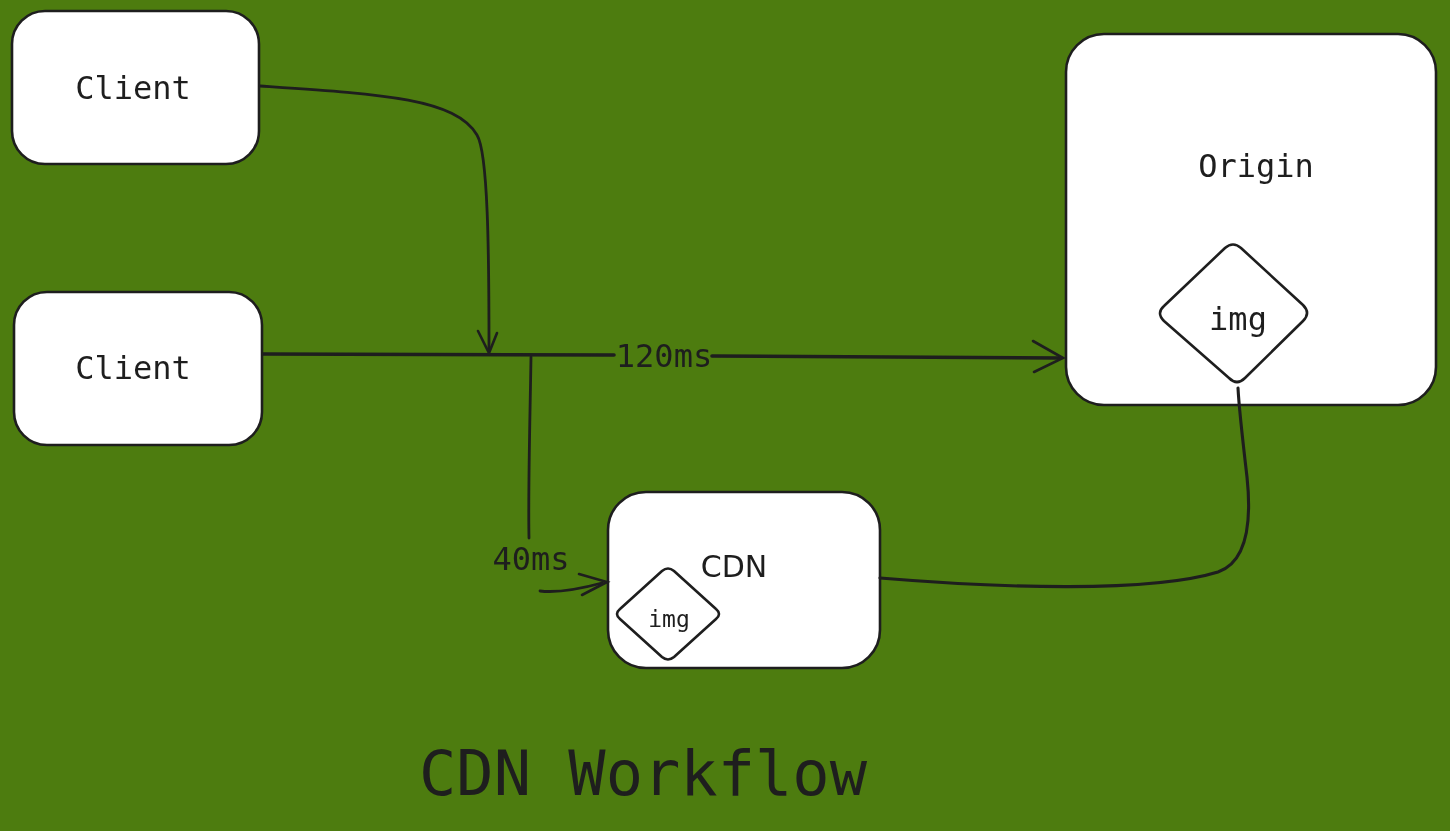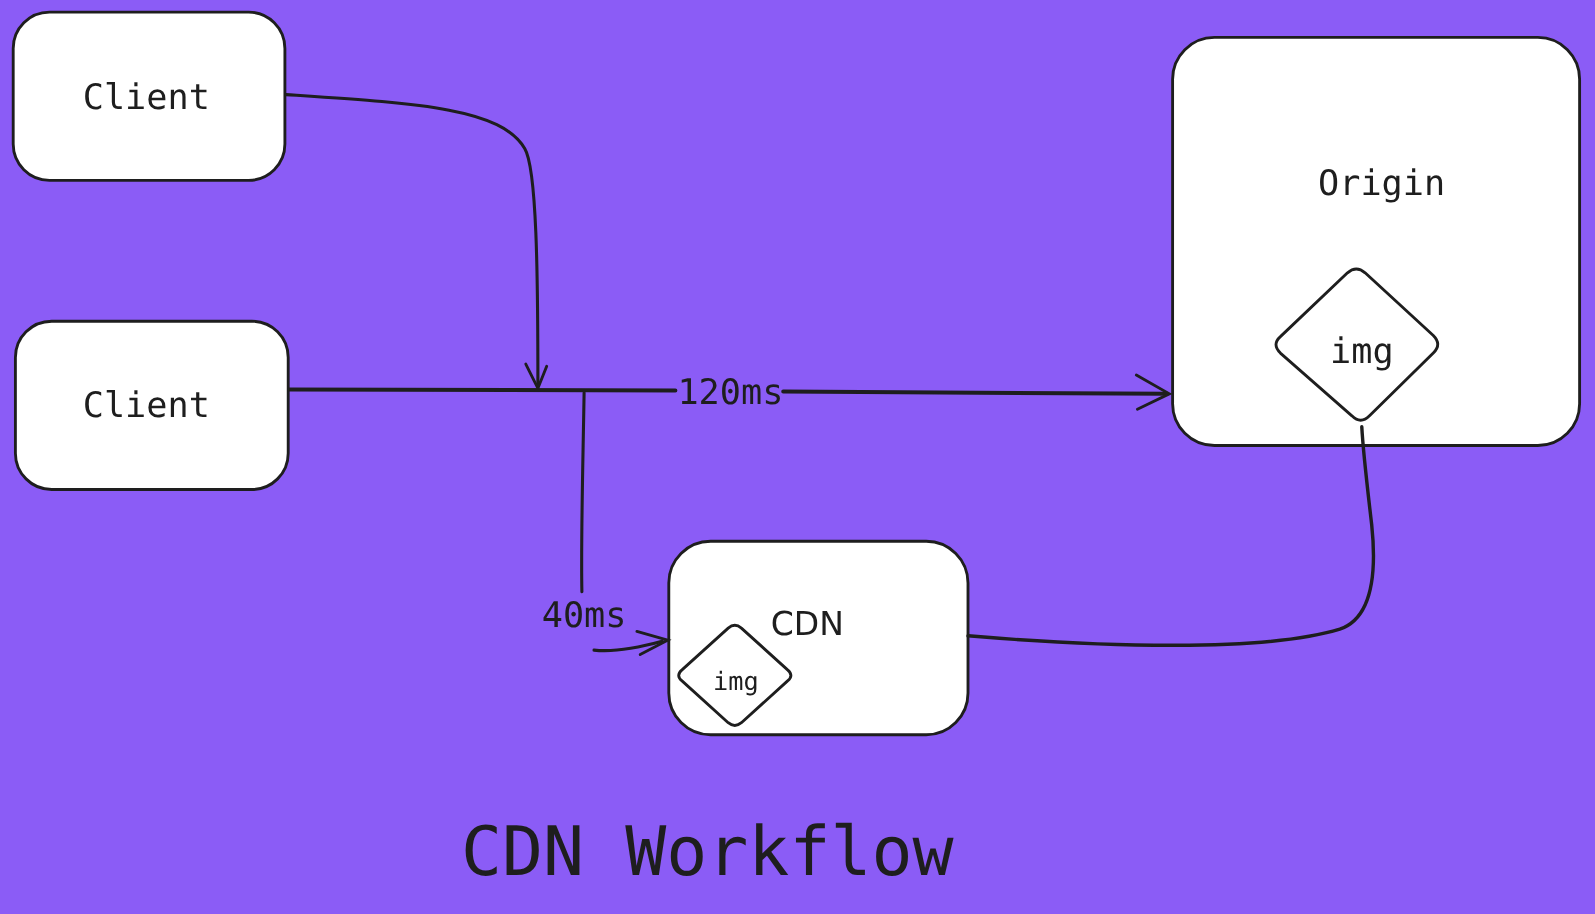--- a/index.html
+++ b/index.html
@@ -4,21 +4,21 @@
 <style>
   html, body {
     margin: 0;
     padding: 0;
     background: #ffffff;
   }
   .canvas-wrap {
     position: relative;
     width: 1450px;
     height: 831px;
-    background: #8b5cf6;
+    background: #4d7c0f;
     overflow: hidden;
   }
   svg { display: block; }
 
   .node-box {
     fill: #ffffff;
     stroke: #1e1e1e;
     stroke-width: 2.6;
   }
   .diamond {

